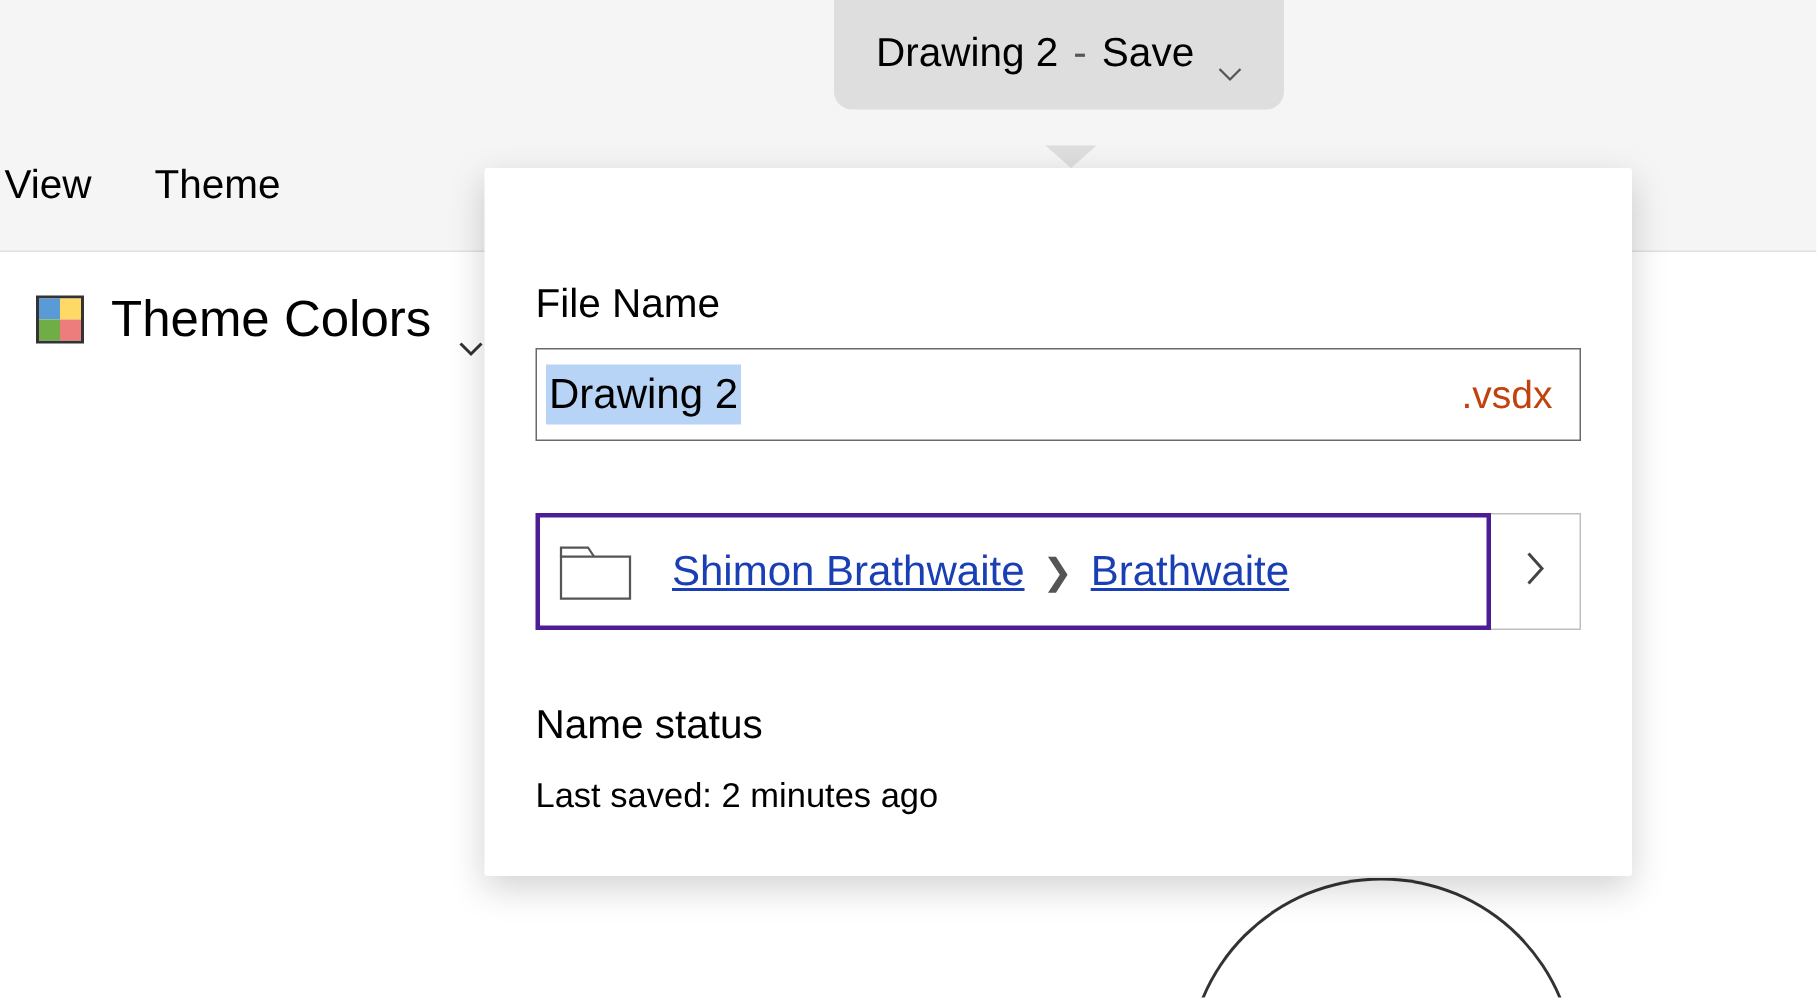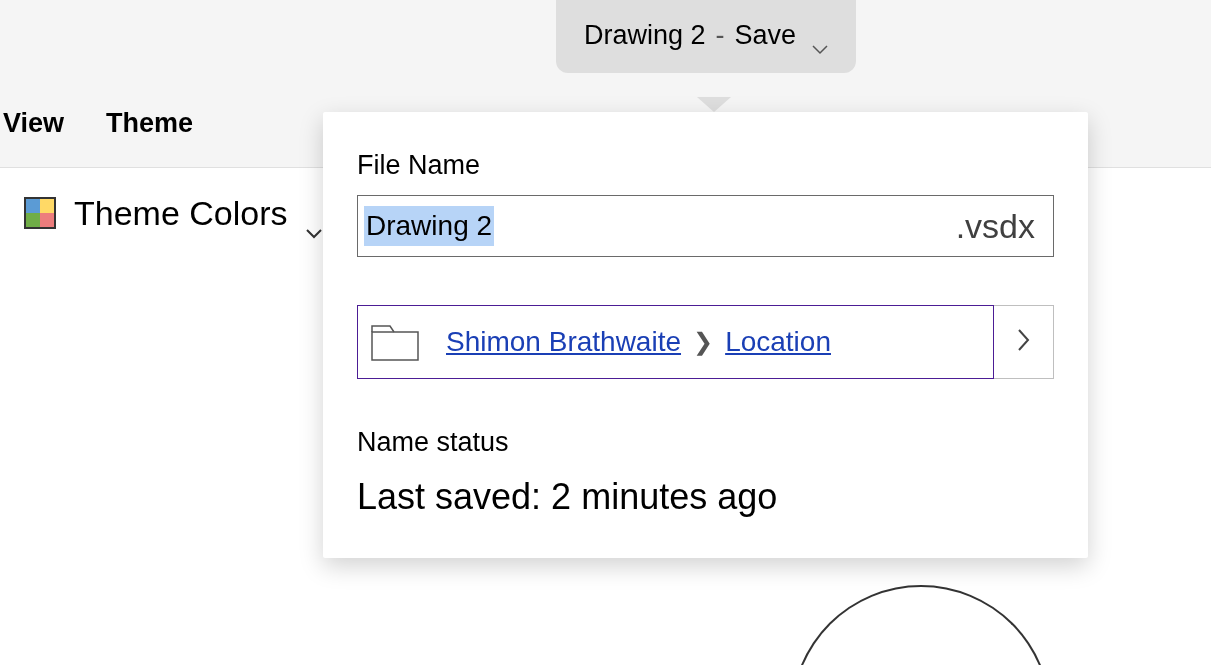--- a/index.html
+++ b/index.html
@@ -56,21 +56,21 @@
   .menu-row {
     position: absolute;
     top: 108px;
     left: 3px;
     display: flex;
     gap: 42px;
     align-items: center;
     font-size: 27px;
     color: #000;
   }
-  .menu-item { cursor: pointer; font-weight: bold; }
+  .menu-item { cursor: pointer; }
   .toolbar-row {
     position: absolute;
     top: 190px;
     left: 24px;
     display: flex;
     align-items: center;
     gap: 18px;
   }
   .theme-icon {
     width: 32px;
@@ -117,46 +117,47 @@
     width: 765px;
     background: #fff;
     box-shadow: 0 8px 24px rgba(0,0,0,0.18);
     padding: 38px 34px 40px 34px;
     border-radius: 2px;
   }
   .section-label {
     font-size: 27px;
     color: #000;
     margin-bottom: 14px;
+    margin-top: 37px;
   }
   .filename-field {
     border: 1px solid #6a6a6a;
     height: 62px;
     display: flex;
     align-items: center;
     padding: 0 18px 0 6px;
     margin-bottom: 48px;
   }
   .selected-text {
     background:#b7d4f7;
     font-size:28px;
     padding:4px 2px;
     display:inline-block;
   }
   .extension {
-    font-size: 34px;
-    color: #404040;
+    font-size: 26px;
+    color: #c2410c;
   }
   .location-row {
     display: flex;
     margin-bottom: 48px;
   }
   .location-main {
     flex: 1;
-    border: 1px solid #4c1d95;
+    border: 3px solid #4c1d95;
     display: flex;
     align-items: center;
     padding: 16px 12px;
     gap: 26px;
   }
   .folder-icon {
     width: 50px;
     height: 40px;
     position: relative;
   }
@@ -181,21 +182,21 @@
     align-items: center;
     justify-content: center;
     cursor: pointer;
   }
   .location-expand svg { width:16px; height:26px; }
   .status-label {
     font-size: 27px;
     margin-bottom: 18px;
   }
   .status-value {
-    font-size: 36px;
+    font-size: 23px;
     color: #000;
   }
 
   .shape-partial {
     position:absolute;
     right:160px;
     bottom:-50px;
     width:260px;
     height:130px;
     border:2px solid #333;
@@ -261,21 +262,21 @@
     <div class="location-main">
       <span class="folder-icon">
         <svg viewBox="0 0 50 40">
           <path d="M2 10 L2 38 L48 38 L48 10 Z" fill="none" stroke="#555" stroke-width="1.5"></path>
           <path d="M2 10 L2 4 L20 4 L24 10" fill="none" stroke="#555" stroke-width="1.5"></path>
         </svg>
       </span>
       <span class="breadcrumb">
         <a>Shimon Brathwaite</a>
         <span class="sep">❯</span>
-        <a>Location</a>
+        <a>Brathwaite</a>
       </span>
     </div>
     <div class="location-expand">
       <span>
         <svg viewBox="0 0 16 26">
             <path d="M3 3 L12 13 L3 23" fill="none" stroke="#444" stroke-width="2"></path>
           </svg>
       </span>
     </div>
   </div>

